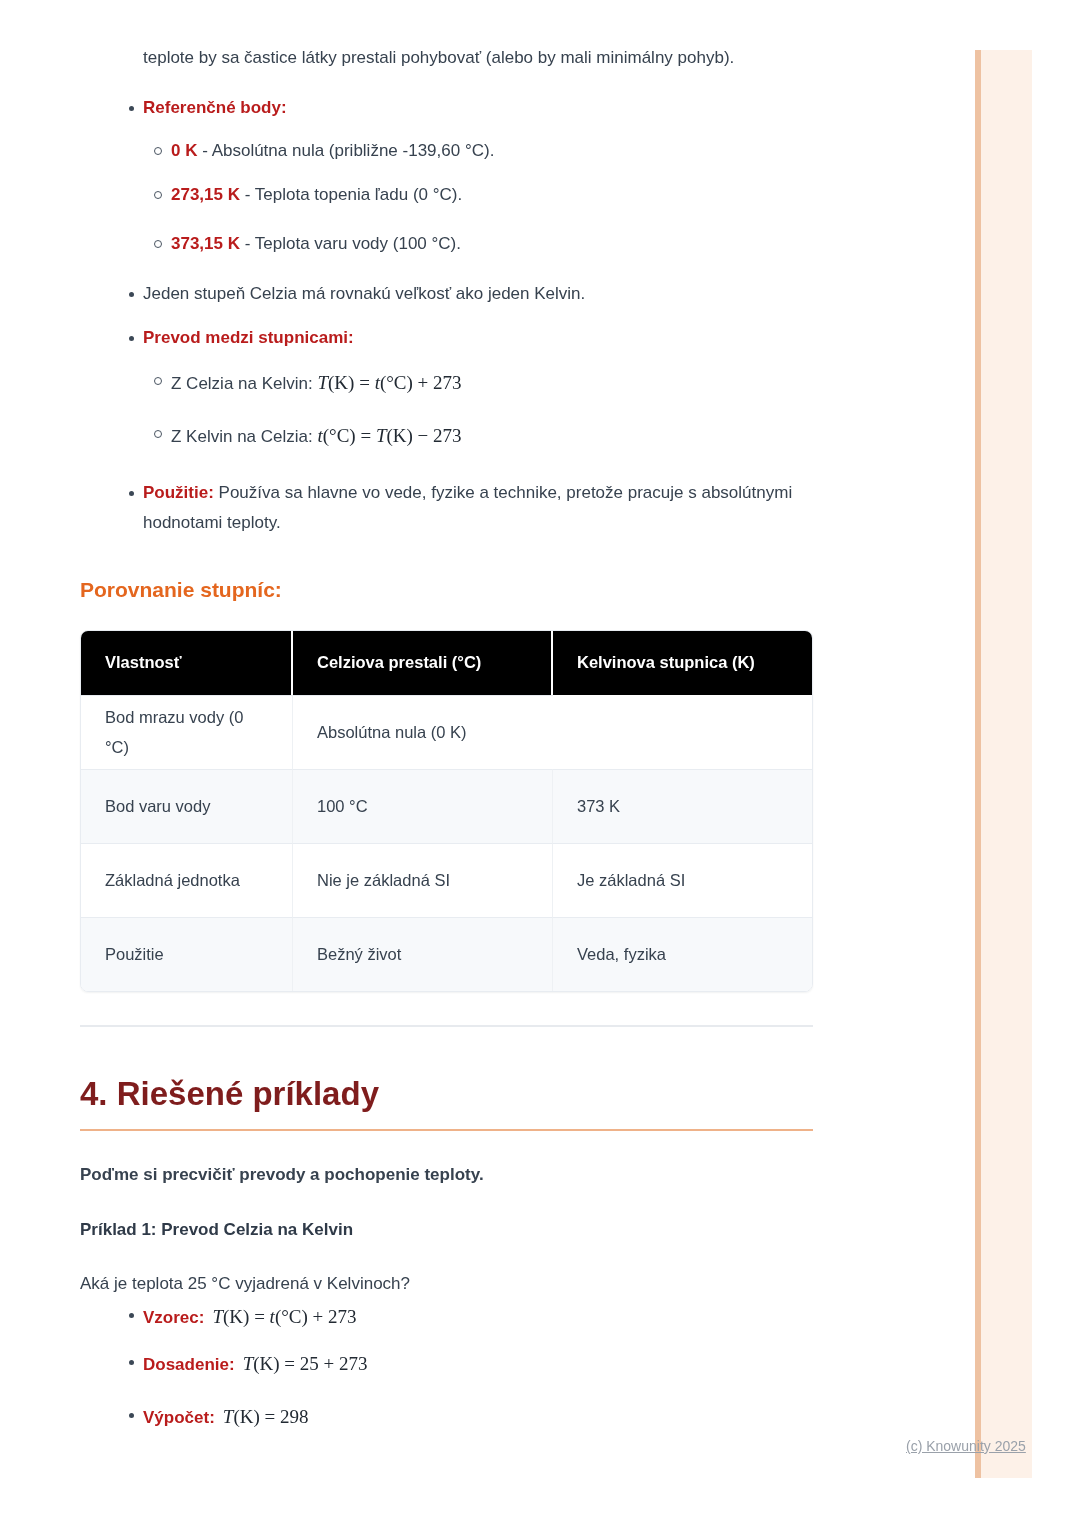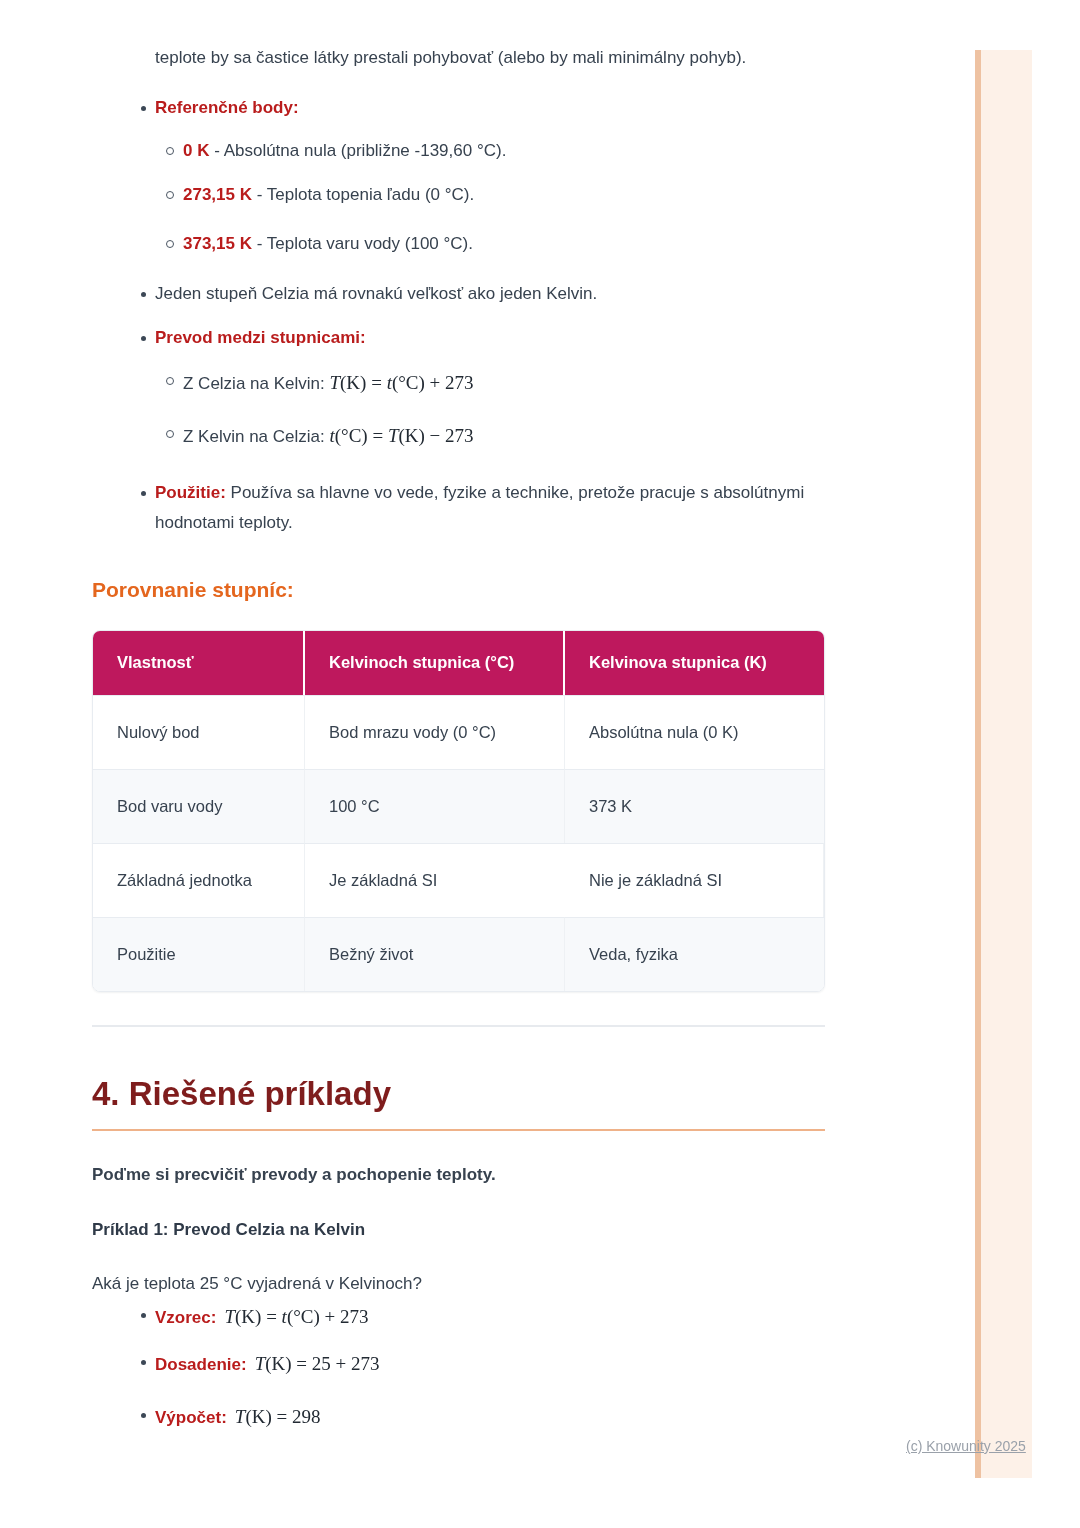--- a/index.html
+++ b/index.html
@@ -7,21 +7,21 @@
     width:1080px;height:1528px;position:relative;background:#ffffff;overflow:hidden;
     font-family:"Liberation Sans","DejaVu Sans",sans-serif;
     color:#37424f;font-size:17px;line-height:1.8;
   }
   
   .side-bar{
     position:absolute;left:975px;top:50px;width:51px;height:1428px;
     background:#fdf1e8;border-left:6px solid #eec2a2;z-index:0;
   }
   
-  .content{position:absolute;left:92px;top:0;width:733px;z-index:1;padding-top:43px;}
+  .content{position:absolute;left:80px;top:0;width:733px;z-index:1;padding-top:43px;}
   .para{margin:0;}
   .indent-1{margin-left:63px;}
   b{font-weight:700;color:#b91c1c;}
   
   ul.plain{list-style:none;margin:0;padding:0;}
   li{position:relative;margin:0 0 13px 0;}
   .li1{padding-left:63px;}
   .li1 .dot{position:absolute;left:49px;top:13px;width:5px;height:5px;border-radius:50%;background:#3c4856;}
   .li2{padding-left:91px;}
   .li2 .circ{position:absolute;left:74px;top:11px;width:6px;height:6px;border:1.5px solid #4a5562;border-radius:50%;background:transparent;}
@@ -36,21 +36,21 @@
   .divider-gray{margin-top:33px;height:2px;background:#e7eaee;border:none;width:733px;}
   .divider-salmon{margin-top:15px;height:2px;background:#efb289;border:none;width:733px;}
   
   .table{
     margin-top:27px;width:733px;border-radius:8px;overflow:hidden;
     border:1px solid #e8ecf1;box-sizing:border-box;
     box-shadow:0 1px 2px rgba(20,30,40,0.06);
   }
   .trow,.thead{display:grid;grid-template-columns:212px 260px 259px;}
   .th{
-    background:#be185d;color:#ffffff;font-weight:700;font-size:16.5px;
+    background:#000000;color:#ffffff;font-weight:700;font-size:16.5px;
     height:64px;display:flex;align-items:center;padding:0 24px;box-sizing:border-box;
   }
   .th.sep{border-right:2px solid #ffffff;}
   .td{
     height:74px;display:flex;align-items:center;padding:0 24px;box-sizing:border-box;
     border-top:1px solid #e8ecf1;font-size:16.5px;background:#ffffff;
   }
   .td.sep{border-right:1px solid #eef1f4;}
   .trow.alt .td{background:#f7f9fb;}
   
@@ -110,37 +110,36 @@
       <span class="dot"></span>
       <span><b>Použitie:</b><span> Používa sa hlavne vo vede, fyzike a technike, pretože pracuje s absolútnymi hodnotami teploty.</span></span>
     </li>
   </ul>
 
   <h2 class="h2">Porovnanie stupníc:</h2>
 
   <div class="table">
     <div class="thead">
       <div class="th sep">Vlastnosť</div>
-      <div class="th sep">Kelvinoch stupnica (°C)</div>
+      <div class="th sep">Celziova prestali (°C)</div>
       <div class="th">Kelvinova stupnica (K)</div>
     </div>
     <div class="trow">
-      <div class="td sep">Nulový bod</div>
       <div class="td sep">Bod mrazu vody (0 °C)</div>
       <div class="td">Absolútna nula (0 K)</div>
     </div>
     <div class="trow alt">
       <div class="td sep">Bod varu vody</div>
       <div class="td sep">100 °C</div>
       <div class="td">373 K</div>
     </div>
     <div class="trow">
       <div class="td sep">Základná jednotka</div>
+      <div class="td sep">Nie je základná SI</div>
       <div class="td">Je základná SI</div>
-      <div class="td sep">Nie je základná SI</div>
     </div>
     <div class="trow alt">
       <div class="td sep">Použitie</div>
       <div class="td sep">Bežný život</div>
       <div class="td">Veda, fyzika</div>
     </div>
   </div>
 
   <div class="divider-gray"></div>
 

